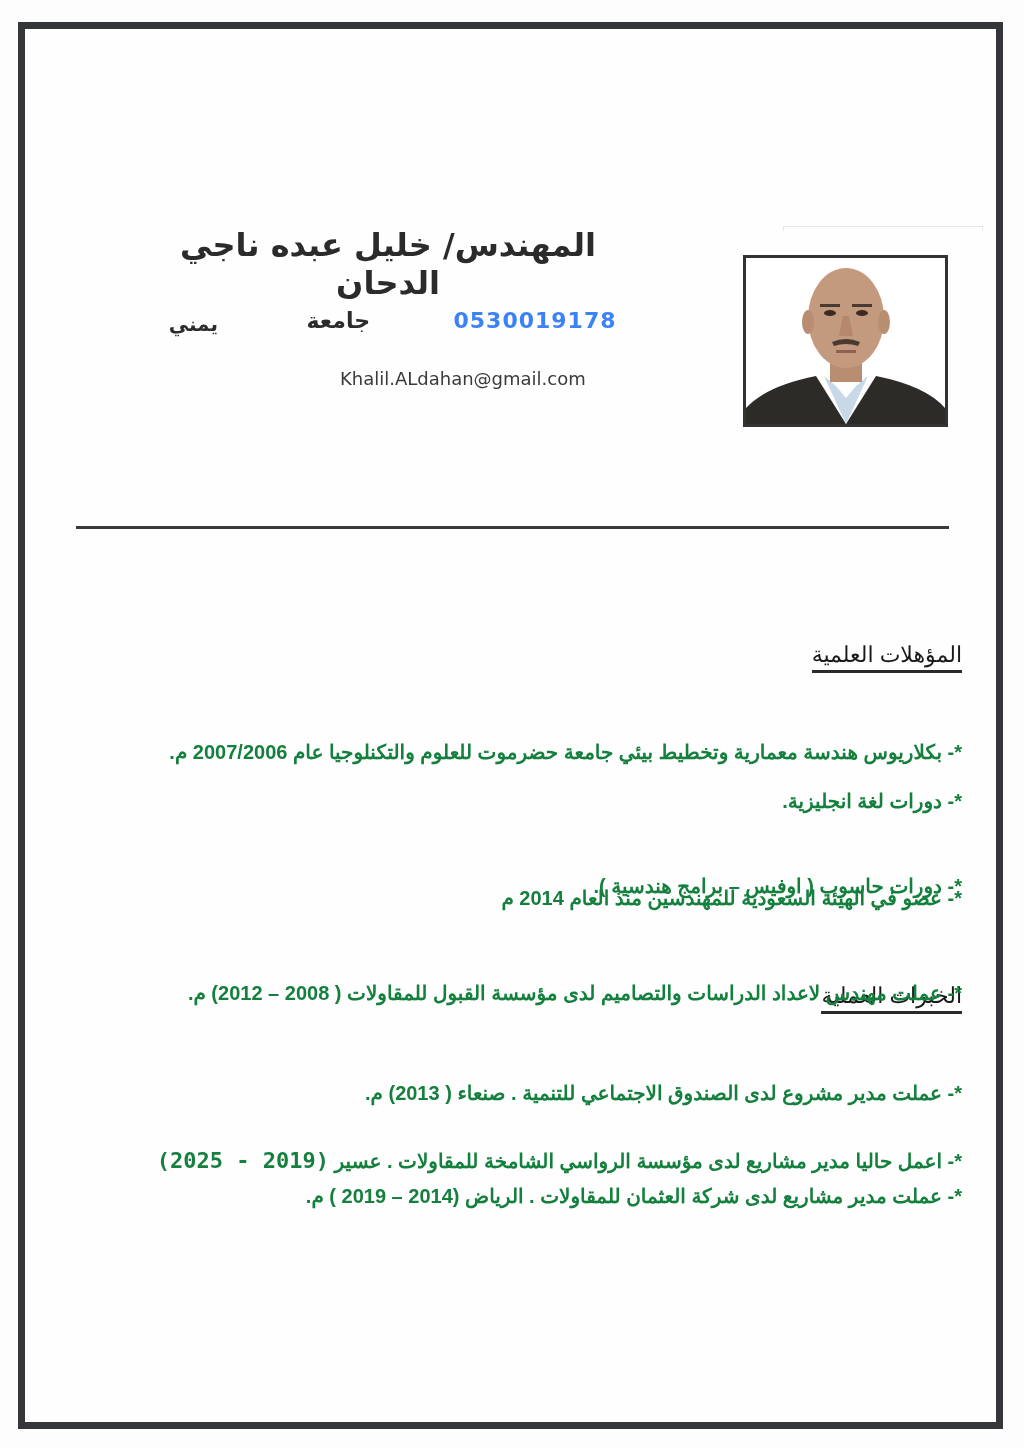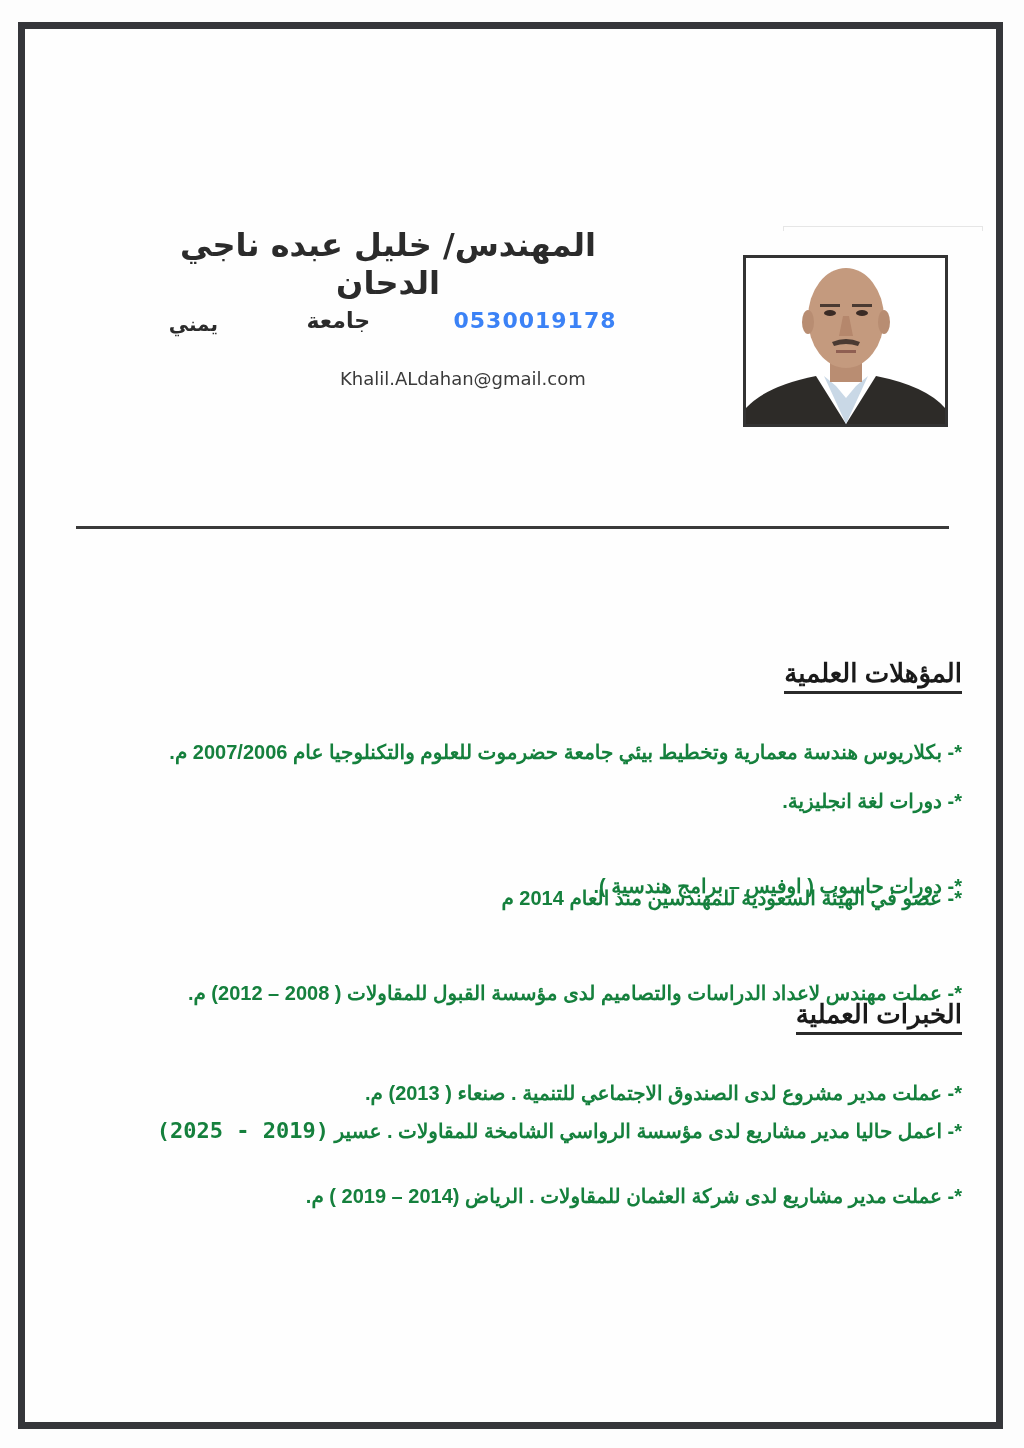--- a/index.html
+++ b/index.html
@@ -6,21 +6,21 @@
     body { width: 1024px; height: 1448px; position: relative; overflow: hidden; font-family: "DejaVu Sans", sans-serif; color: #1a1a1a; }
     .page-frame { position: absolute; left: 18px; top: 22px; width: 971px; height: 1393px; border: 7px solid #35363a; background: #fefefe; }
     .name { position: absolute; top: 226px; left: 150px; width: 476px; text-align: center; direction: rtl; font-family: "DejaVu Sans", sans-serif; font-weight: bold; font-size: 32px; color: #2b2b2b; letter-spacing: 0.5px; }
     .phone { position: absolute; top: 308px; left: 450px; width: 170px; text-align: center; font-family: "DejaVu Sans", sans-serif; font-weight: bold; font-size: 22px; color: #3b82f6; letter-spacing: 1px; }
     .marital { position: absolute; top: 308px; left: 290px; width: 80px; text-align: right; direction: rtl; font-weight: bold; font-size: 22px; color: #2b2b2b; }
     .nationality { position: absolute; top: 312px; left: 150px; width: 68px; text-align: right; direction: rtl; font-weight: bold; font-size: 20px; color: #2b2b2b; }
     .email { position: absolute; top: 368px; left: 340px; width: 270px; text-align: left; font-family: "DejaVu Sans", sans-serif; font-size: 18px; color: #3a3a3a; }
     .photo-topline { position: absolute; left: 783px; top: 226px; width: 198px; height: 4px; border: 1px solid #e6e6e6; border-bottom: none; }
     .photo { position: absolute; left: 743px; top: 255px; width: 199px; height: 166px; border: 3px solid #333; background: #fff; overflow: hidden; }
     .divider { position: absolute; left: 76px; top: 526px; width: 873px; height: 3px; background: #3a3a3a; }
-    .section-title { position: absolute; right: 62px; direction: rtl; font-family: "Liberation Sans", sans-serif; font-weight: bold; font-size: 26px; color: #1a1a1a; border-bottom: 3px solid #2a2a2a; padding-bottom: 2px; margin-top: 16px; }
+    .section-title { position: absolute; right: 62px; direction: rtl; font-family: "Liberation Sans", sans-serif; font-weight: normal; font-size: 22px; color: #1a1a1a; border-bottom: 3px solid #2a2a2a; padding-bottom: 2px; }
     .line { position: absolute; right: 62px; direction: rtl; text-align: right; white-space: nowrap; font-family: "Liberation Sans", sans-serif; font-weight: bold; font-size: 20px; color: #15803d; }
     .line .years-mono { font-family: "DejaVu Sans Mono", monospace; font-size: 22px; letter-spacing: 3px; }
   </style>
 </head>
 <body>
 
 <div class="page-frame"></div>
 
 <div class="name">المهندس/ خليل عبده ناجي الدحان</div>
 <div class="phone">0530019178</div>
@@ -66,16 +66,16 @@
 <div class="line" style="top:740px;">*- بكلاريوس هندسة معمارية وتخطيط بيئي جامعة حضرموت للعلوم والتكنلوجيا عام 2007/2006 م.</div>
 <div class="line" style="top:789px;">*- دورات لغة انجليزية.</div>
 <div class="line" style="top:874px;">*- دورات حاسوب ( اوفيس – برامج هندسية ).</div>
 <div class="line" style="top:886px;">*- عضو في الهيئة السعودية للمهندسين منذ العام 2014 م</div>
 
 <div class="section-title" style="top:983px;">الخبرات العملية</div>
 
 <div class="line" style="top:981px;">*- عملت مهندس لاعداد الدراسات والتصاميم لدى مؤسسة القبول للمقاولات ( 2008 – 2012) م.</div>
 <div class="line" style="top:1081px;">*- عملت مدير مشروع لدى الصندوق الاجتماعي للتنمية . صنعاء ( 2013) م.</div>
 <div class="line" style="top:1184px;">*- عملت مدير مشاريع لدى شركة العثمان للمقاولات . الرياض (2014 – 2019 ) م.</div>
-<div class="line" style="top:1118px;">
+<div class="line" style="top:1148px;">
   <span>*- اعمل حاليا مدير مشاريع لدى مؤسسة الرواسي الشامخة للمقاولات . عسير</span>
   <span class="years-mono">(2019 - 2025)</span>
 </div>
 
 </body></html>

